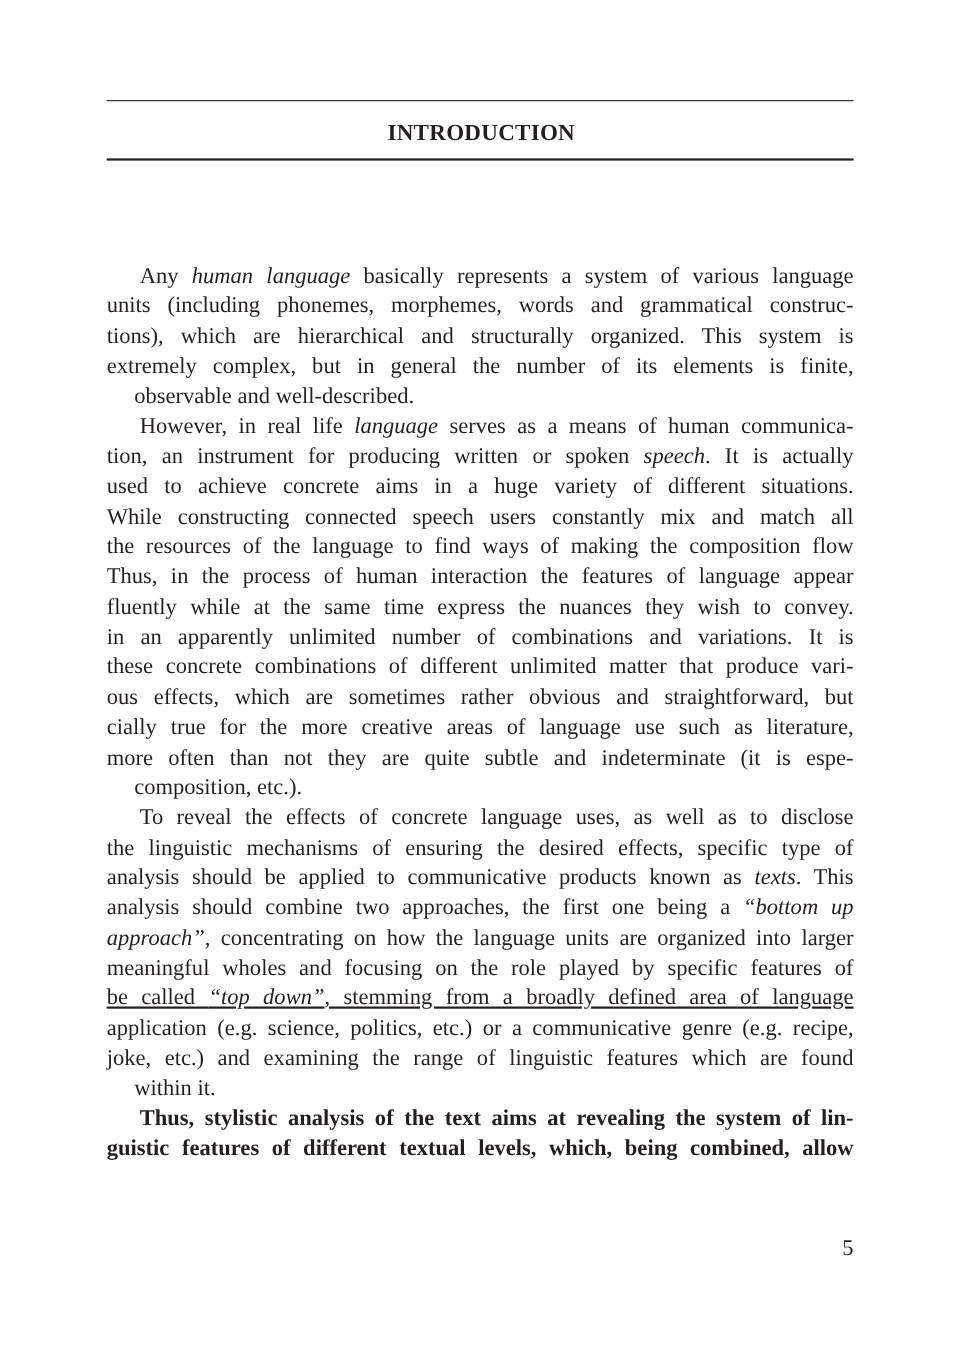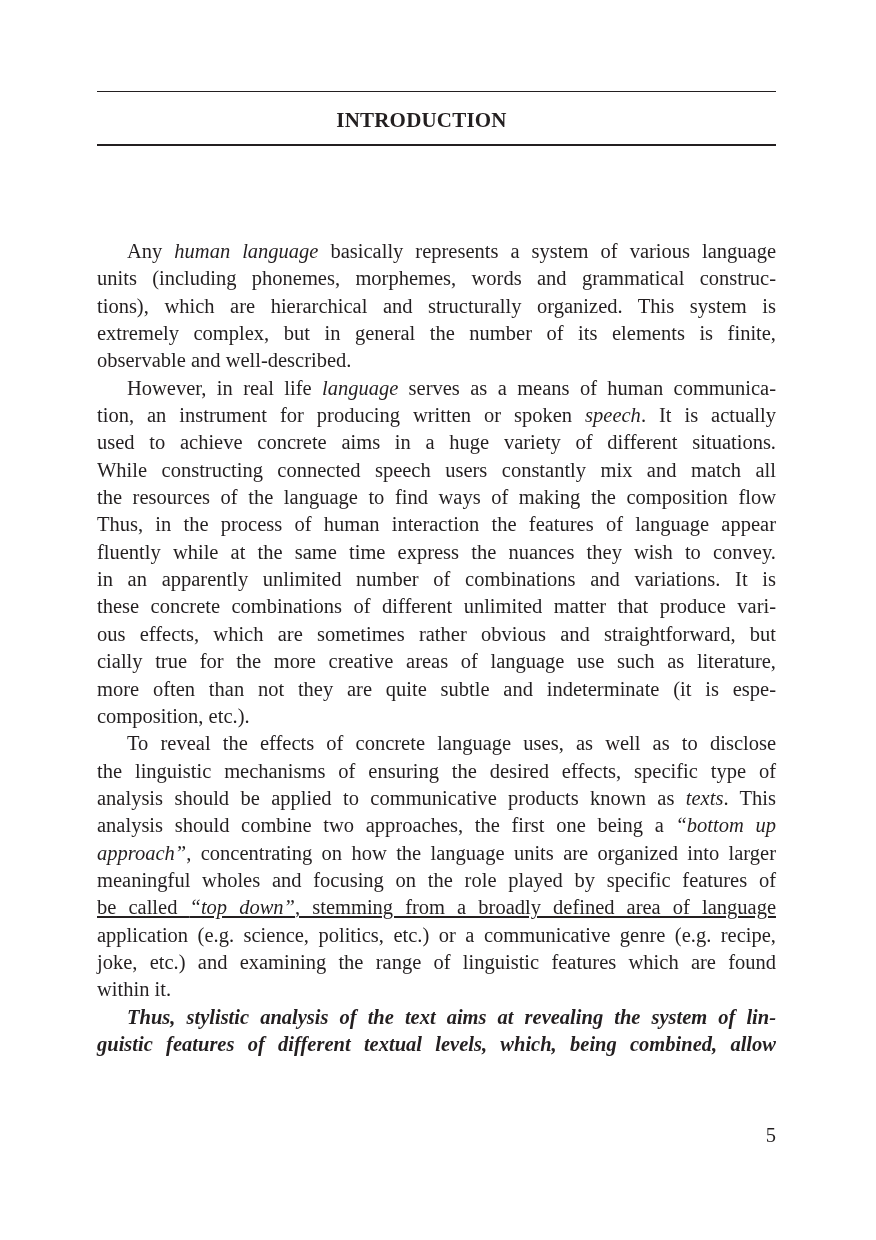--- a/index.html
+++ b/index.html
@@ -2,30 +2,30 @@
 <html><head>
 <meta charset="utf-8">
 <style>
   html, body { margin: 0; padding: 0; background: #ffffff; }
   body { width: 876px; height: 1240px; position: relative; overflow: hidden;
          font-family: "Liberation Serif", "DejaVu Serif", serif; color: #231f20; }
   .rule-top { position: absolute; left: 97px; width: 679px; top: 91px; height: 0;
               border-top: 1px solid #231f20; }
   .rule-bottom { position: absolute; left: 97px; width: 679px; top: 144px; height: 0;
                  border-top: 2px solid #231f20; }
-  .heading { position: absolute; left: 82px; width: 679px; top: 106px; text-align: center;
+  .heading { position: absolute; left: 98px; width: 679px; top: 106px; text-align: center;
              font-weight: bold; font-size: 21px; line-height: 28px; letter-spacing: 0.2px; }
   .body-text { position: absolute; left: 97px; width: 679px; top: 238px; }
   .line { display: block; height: 27.35px; line-height: 27.35px; font-size: 20.5px;
           white-space: nowrap; overflow: visible; }
   .line.just { text-align: justify; text-align-last: justify; }
   .line.indent { padding-left: 30px; }
-  .line.last { text-align: right; text-align-last: left; }
+  .line.last { text-align: right; text-align-last: left; margin-left: 25px; }
   .line .it { font-style: italic; }
-  .line .bi { font-style: italic; font-weight: bold; }
+  .line .bi { font-weight: bold; }
   .page-number { position: absolute; right: 100px; top: 1122px; font-size: 20.5px; line-height: 26px; }
 </style>
 </head>
 <body>
 
 <div>
   <div class="rule-top"></div>
   <div class="heading">INTRODUCTION</div>
   <div class="rule-bottom"></div>
 

